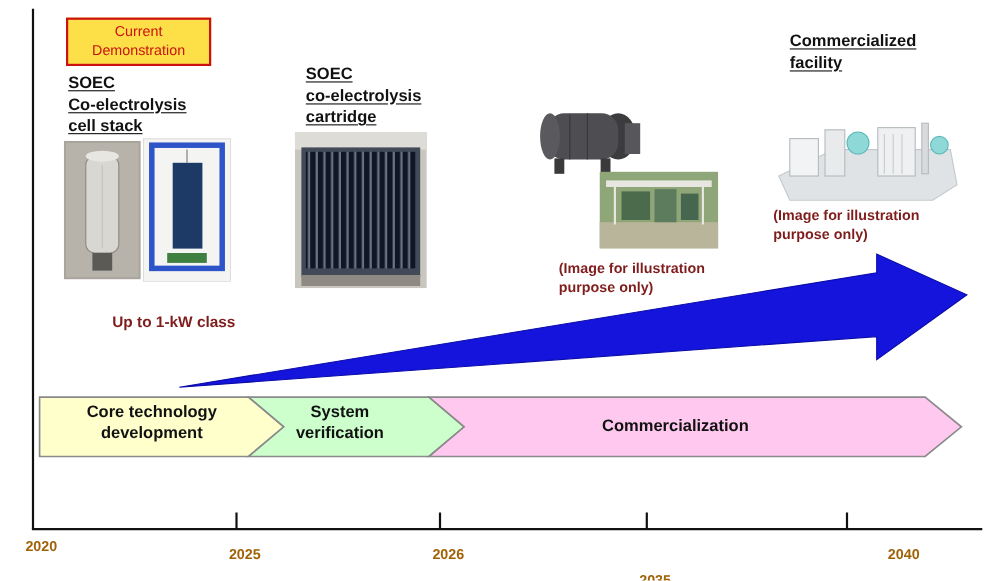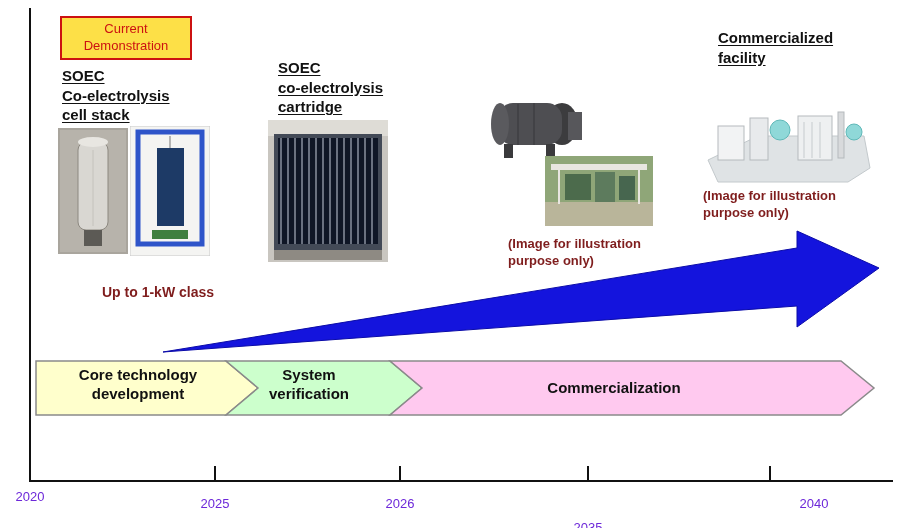--- a/index.html
+++ b/index.html
@@ -23,22 +23,22 @@
   .caption {
     position:absolute; font-weight:bold; font-size:14px;
     white-space:pre-line; line-height:1.3; color:#7f1d1d;
   }
   .caption.small { font-size:13px; }
   .phase-label {
     position:absolute; font-weight:bold; font-size:15px; color:#111;
     text-align:center; white-space:pre-line; line-height:1.25;
   }
   .year {
-    position:absolute; font-size:13px; font-weight:normal; color:#6d28d9;
-    width:44px; text-align:center;
+    position:absolute; font-size:13px; font-weight:bold; color:#a16207;
+    width:44px; text-align:right;
   }
 </style>
 </head>
 <body>
 
 <div class="canvas">
 
   <svg class="layer" width="900" height="528">
     <line x1="30" y1="8" x2="30" y2="481" stroke="#111" stroke-width="2"></line>
     <line x1="29" y1="481" x2="893" y2="481" stroke="#111" stroke-width="2"></line>

